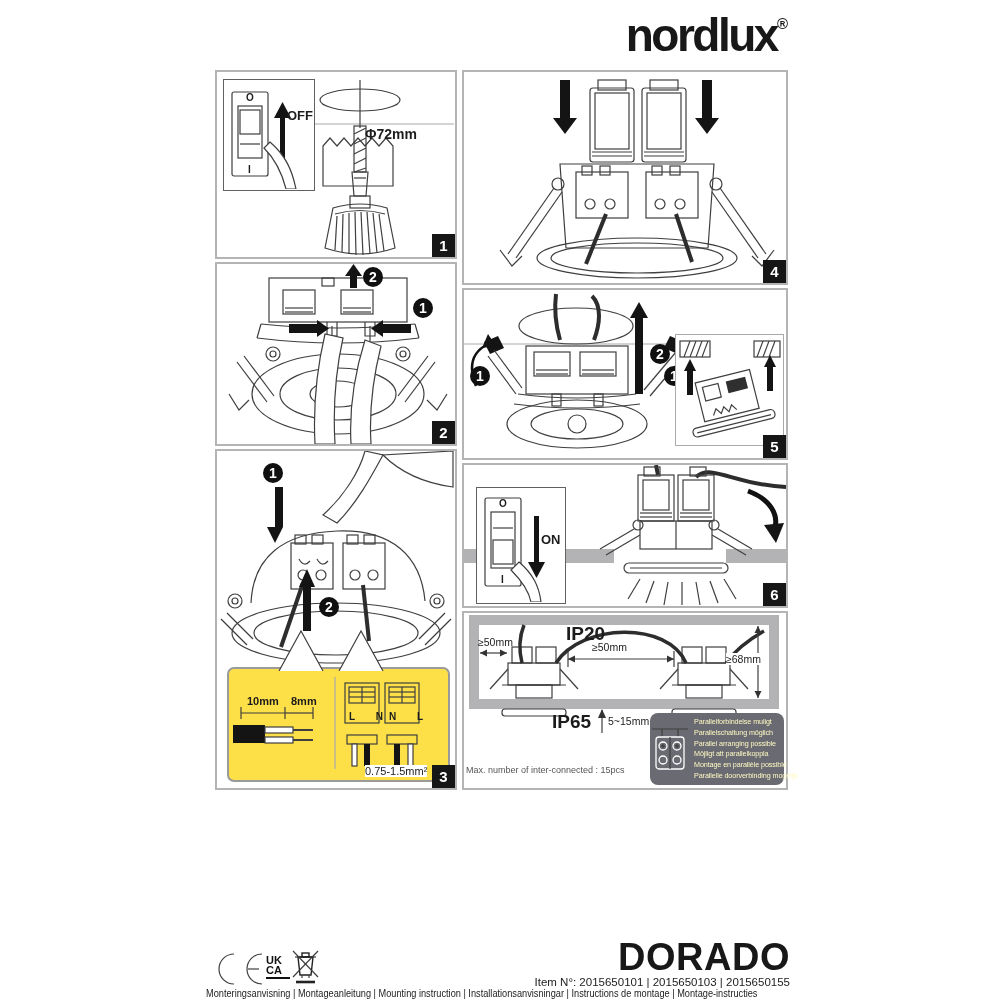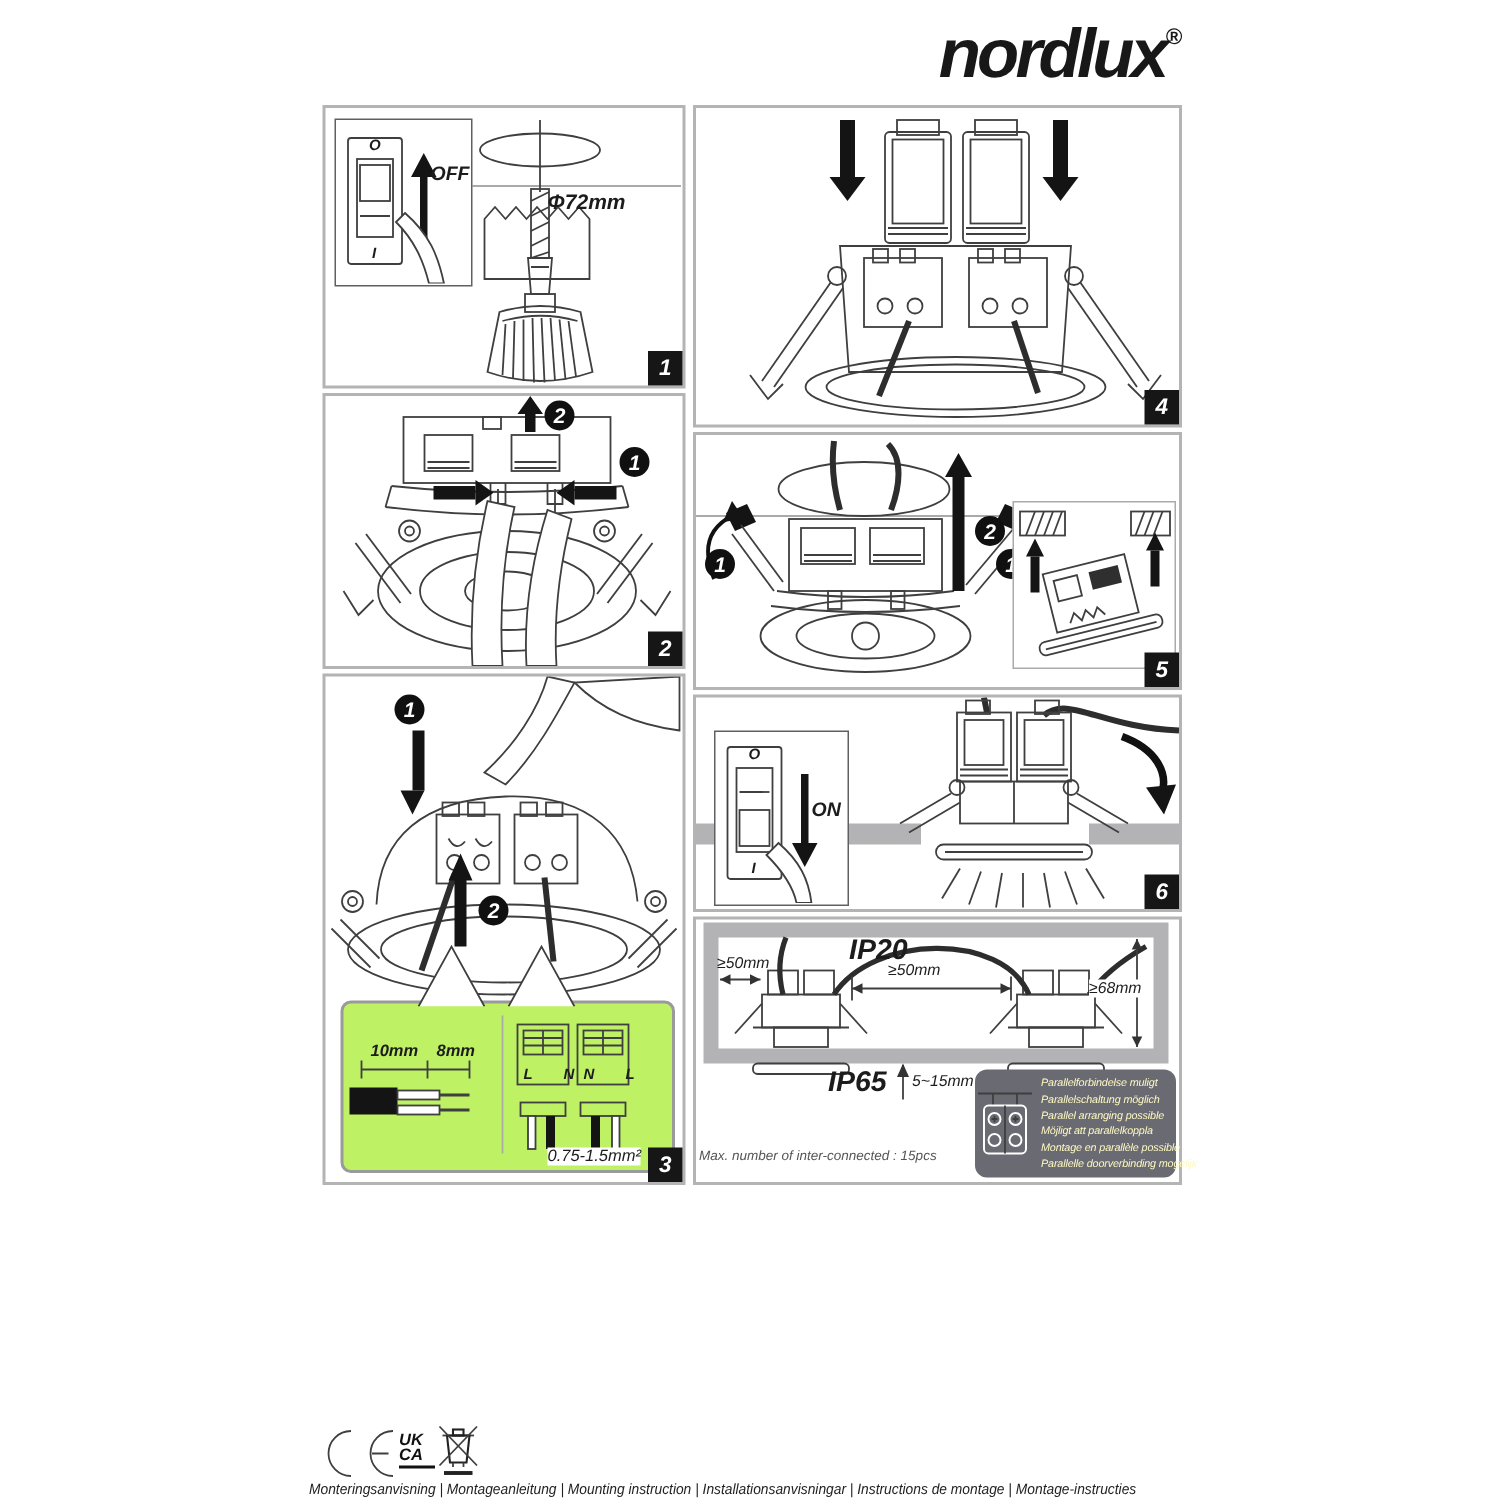--- a/index.html
+++ b/index.html
@@ -1,27 +1,27 @@
 <!DOCTYPE html>
 <html><head>
 <meta charset="utf-8">
 <style>
   html,body{margin:0;padding:0;background:#fff;}
   .page{position:relative;width:1000px;height:1000px;background:#fff;overflow:hidden;
-        font-family:"Liberation Sans",sans-serif;color:#1c1c1c;font-style:italic;}
+        font-family:"Liberation Sans",sans-serif;color:#1c1c1c;}
   .panel{position:absolute;background:#fff;border:2px solid #b4b4b4;box-sizing:border-box;}
   .panel svg{position:absolute;left:0;top:0;}
   .badge{position:absolute;right:0;bottom:0;width:23px;height:23px;background:#161616;color:#fff;
          font-weight:bold;font-size:15px;line-height:23px;text-align:center;}
   .step{position:absolute;width:20px;height:20px;border-radius:50%;background:#101010;color:#fff;
         font-weight:bold;font-size:14px;line-height:20px;text-align:center;}
   .lbl{position:absolute;white-space:nowrap;}
   .bold{font-weight:bold;}
   .subbox{position:absolute;background:#fff;border:1.5px solid #606060;box-sizing:border-box;}
-  .callout{position:absolute;background:#bef264;border:2px solid #9a9a9a;border-radius:7px;box-sizing:border-box;}
+  .callout{position:absolute;background:#fde047;border:2px solid #9a9a9a;border-radius:7px;box-sizing:border-box;}
   .infobox{position:absolute;background:#6a6a72;border-radius:8px;color:#fef9c3;}
   .infobox .iline{display:block;font-size:7.2px;line-height:10.8px;letter-spacing:-0.1px;white-space:nowrap;}
   line,path,rect.o,ellipse,circle.o,polyline{stroke:#3f3f3f;stroke-width:1.2;fill:none;}
   .fillb{fill:#141414;stroke:none;}
   .fillw{fill:#ffffff;stroke:#3f3f3f;stroke-width:1.2;}
   .thick{stroke:#2d2d2d;stroke-width:4;fill:none;}
   .gray{stroke:#aaaaaa;}
 </style>
 </head>
 <body>
@@ -459,15 +459,17 @@
       <line x1="3" y1="9" x2="24" y2="9"></line>
       <rect x="10" y="5" width="7" height="4"></rect>
       <polygon points="6,9 21,9 19,27 8,27"></polygon>
       <line x1="10" y1="27" x2="10" y2="30"></line>
         <line x1="17" y1="27" x2="17" y2="30"></line>
       <line x1="1" y1="3" x2="26" y2="29"></line>
         <line x1="26" y1="3" x2="1" y2="29"></line>
     </g>
     <line x1="4" y1="34" x2="23" y2="34" style="stroke:#222;stroke-width:2.6"></line>
   </svg>
+  <div class="lbl bold" style="left:400px;top:936px;width:390px;text-align:right;font-size:38px;letter-spacing:0.5px;color:#181818;">DORADO</div>
+  <div class="lbl" style="left:400px;top:976px;width:390px;text-align:right;font-size:11.5px;color:#222;">Item N°: 2015650101 | 2015650103 | 2015650155</div>
   <div class="lbl" style="left:206px;top:988px;font-size:10px;color:#222;transform:scaleX(0.92);transform-origin:left top;">Monteringsanvisning | Montageanleitung | Mounting instruction | Installationsanvisningar | Instructions de montage | Montage-instructies</div>
 
 </div>
 
 </body></html>

